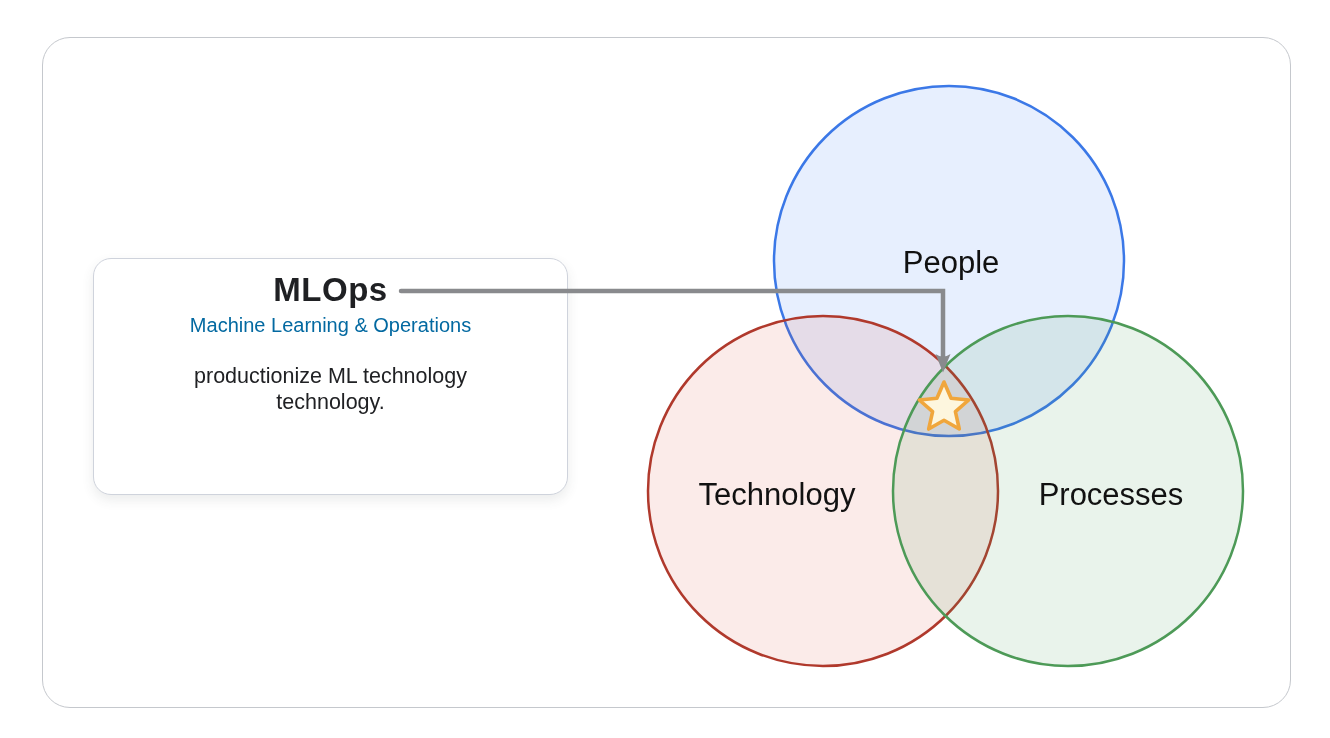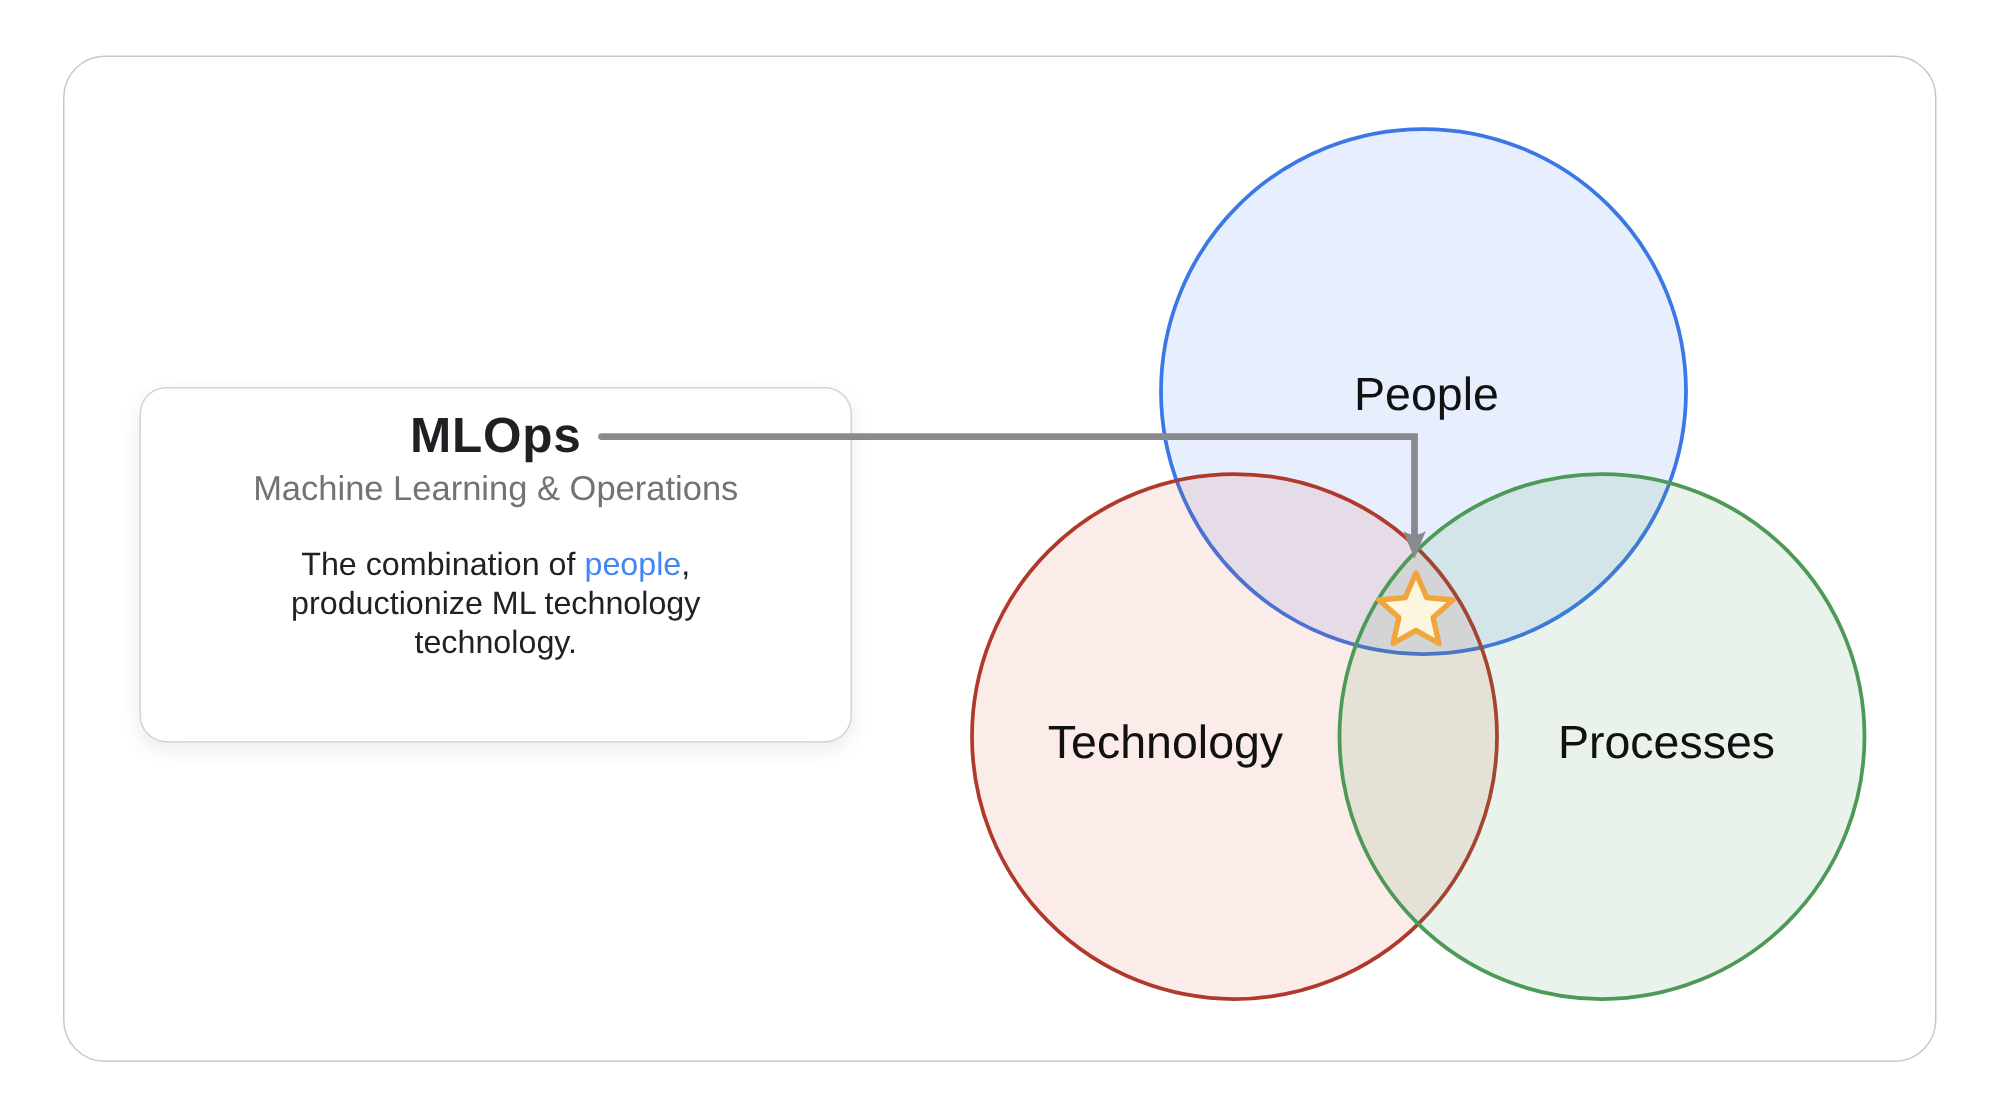--- a/index.html
+++ b/index.html
@@ -43,24 +43,24 @@
   .card-title {
     margin-top: 13px;
     font-size: 33px;
     line-height: 36px;
     font-weight: 700;
     letter-spacing: 0.5px;
     color: #1f2023;
   }
   .card-subtitle {
     margin-top: 5px;
-    font-size: 23px;
+    font-size: 20px;
     line-height: 24px;
     font-weight: 500;
-    color: #737373;
+    color: #0369a1;
   }
   .card-desc {
     margin-top: 26px;
     font-size: 21.5px;
     line-height: 26px;
     font-weight: 500;
     color: #202124;
   }
   .desc-line { white-space: nowrap; }
   .venn-svg {
@@ -83,21 +83,20 @@
 <body>
 
 <div class="stage">
 
   <div class="frame"></div>
 
   <div class="mlops-card">
     <div class="card-title">MLOps</div>
     <div class="card-subtitle">Machine Learning &amp; Operations</div>
     <div class="card-desc">
-      <div class="desc-line"><span style="color: rgb(32, 33, 36);">The combination of </span><span style="color: rgb(66, 133, 244);">people</span><span style="color: rgb(32, 33, 36);">,</span></div>
       <div class="desc-line"><span style="color: rgb(32, 33, 36);">productionize ML technology</span></div>
       <div class="desc-line"><span style="color: rgb(32, 33, 36);">technology.</span></div>
     </div>
   </div>
 
   <svg class="venn-svg" viewBox="0 0 1330 738">
 
     <circle cx="949" cy="261" r="175" stroke-width="2.5" stroke="#3B78E7" fill="rgba(66,133,244,0.13)"></circle>
     <circle cx="823" cy="491" r="175" stroke-width="2.5" stroke="#B0392C" fill="rgba(217,58,43,0.10)"></circle>
     <circle cx="1068" cy="491" r="175" stroke-width="2.5" stroke="#4D9A57" fill="rgba(77,154,87,0.12)"></circle>

